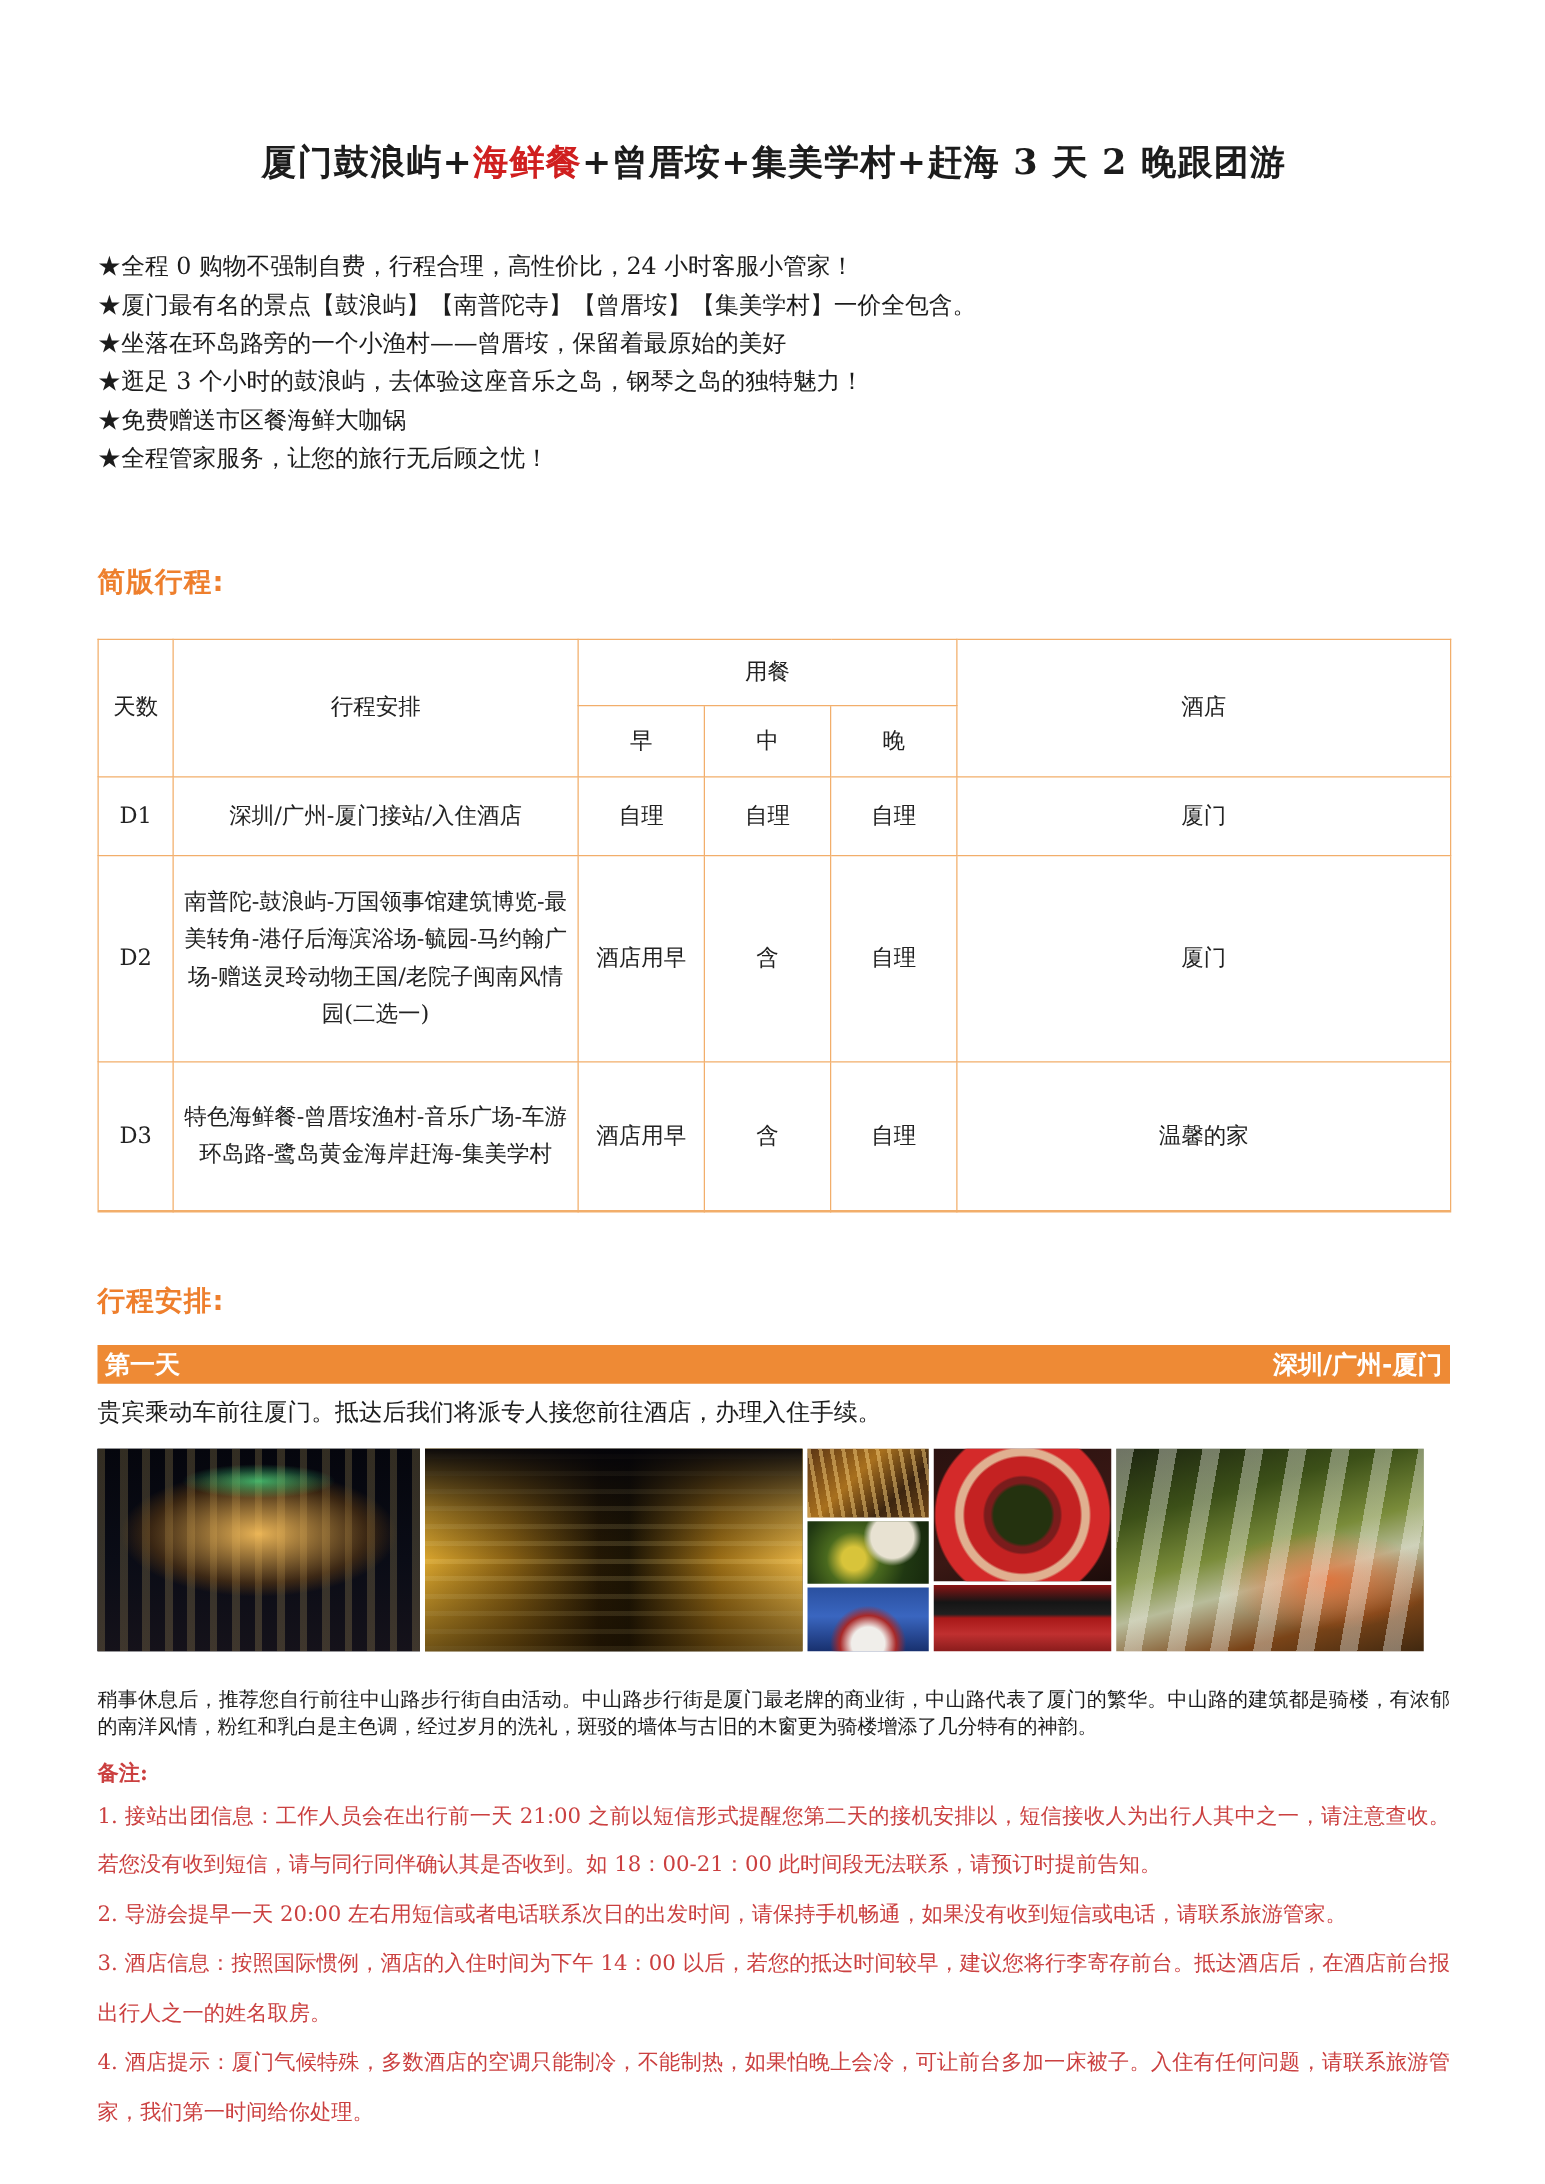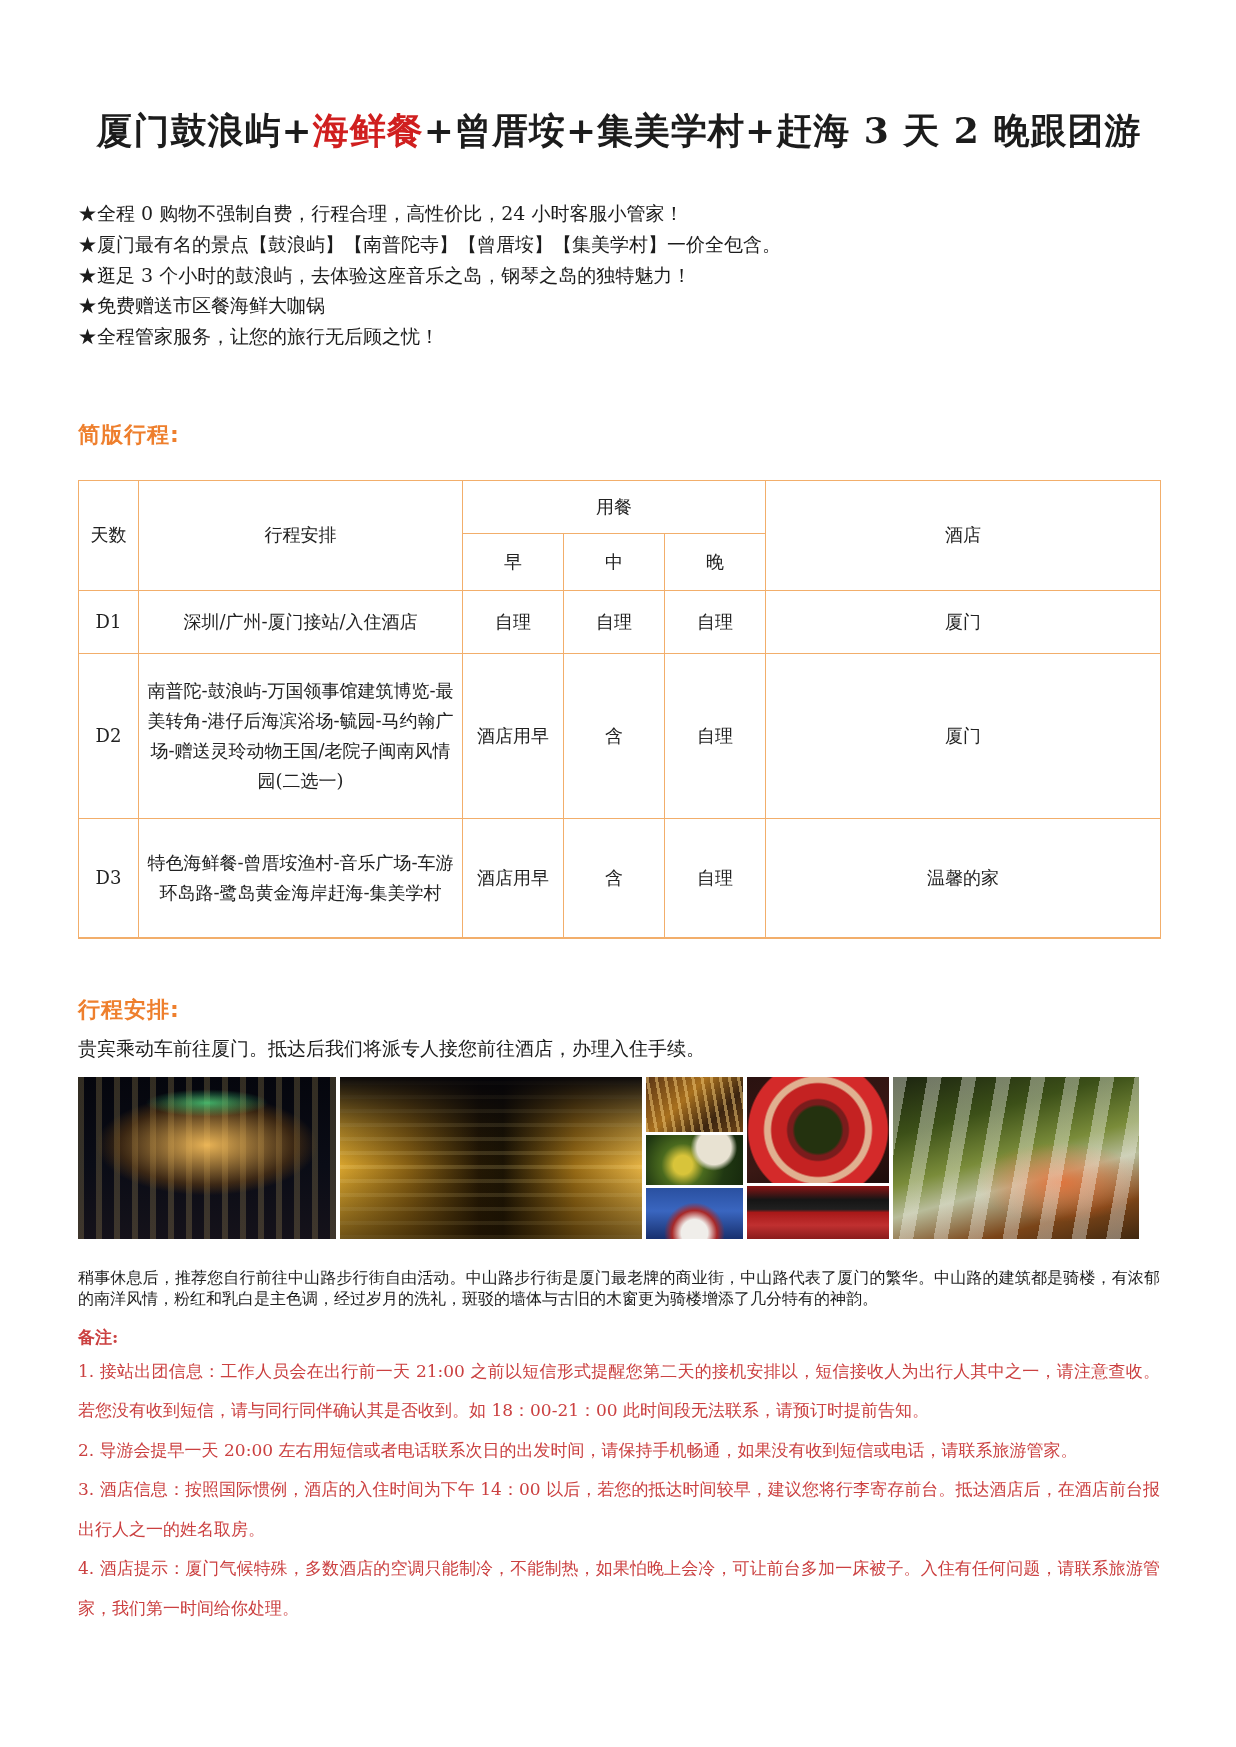--- a/index.html
+++ b/index.html
@@ -8,21 +8,21 @@
     font-family:"DejaVu Serif","Liberation Serif",serif;
     color:#1c1c1c;
     -webkit-font-smoothing:antialiased;
   }
   .page{padding:0 76px 0 78px;}
 
   
   .doc-title{
     margin-top:110px;
     text-align:center;
-    font-size:36px;
+    font-size:28px;
     font-weight:bold;
     letter-spacing:1px;
     line-height:40px;
     font-family:"DejaVu Serif","Liberation Serif",serif;
   }
   .doc-title .red{color:#d01f1f;}
 
   
   .highlights{margin-top:48px;font-size:19px;line-height:30.8px;}
   .highlights .hl{white-space:nowrap;}
@@ -175,20 +175,21 @@
 
 <div class="page">
 
   <div class="doc-title">
     <span>厦门鼓浪屿+</span><span class="red">海鲜餐</span><span>+曾厝垵+集美学村+赶海 3 天 2 晚跟团游</span>
   </div>
 
   <div class="highlights">
     <div class="hl">★全程 0 购物不强制自费，行程合理，高性价比，24 小时客服小管家！</div>
     <div class="hl">★厦门最有名的景点【鼓浪屿】【南普陀寺】【曾厝垵】【集美学村】一价全包含。</div>
+    <div class="hl">★坐落在环岛路旁的一个小渔村——曾厝垵，保留着最原始的美好</div>
     <div class="hl">★逛足 3 个小时的鼓浪屿，去体验这座音乐之岛，钢琴之岛的独特魅力！</div>
     <div class="hl">★免费赠送市区餐海鲜大咖锅</div>
     <div class="hl">★全程管家服务，让您的旅行无后顾之忧！</div>
   </div>
 
   <div class="sec-heading simple">简版行程:</div>
 
   <table class="itin-table">
     <colgroup>
       <col class="c-day">
@@ -232,20 +233,24 @@
         <td>酒店用早</td>
         <td>含</td>
         <td>自理</td>
         <td>温馨的家</td>
       </tr>
     </tbody>
   </table>
 
   <div class="sec-heading itin">行程安排:</div>
 
+  <div class="day-banner">
+    <span>第一天</span>
+    <span>深圳/广州-厦门</span>
+  </div>
 
   <div class="intro">贵宾乘动车前往厦门。抵达后我们将派专人接您前往酒店，办理入住手续。</div>
 
   <div class="photos">
     <div class="ph ph1"></div>
     <div class="ph ph2"></div>
     <div class="ph-col ph3">
       <div class="ph3a"></div>
       <div class="ph3b"></div>
       <div class="ph3c"></div>

